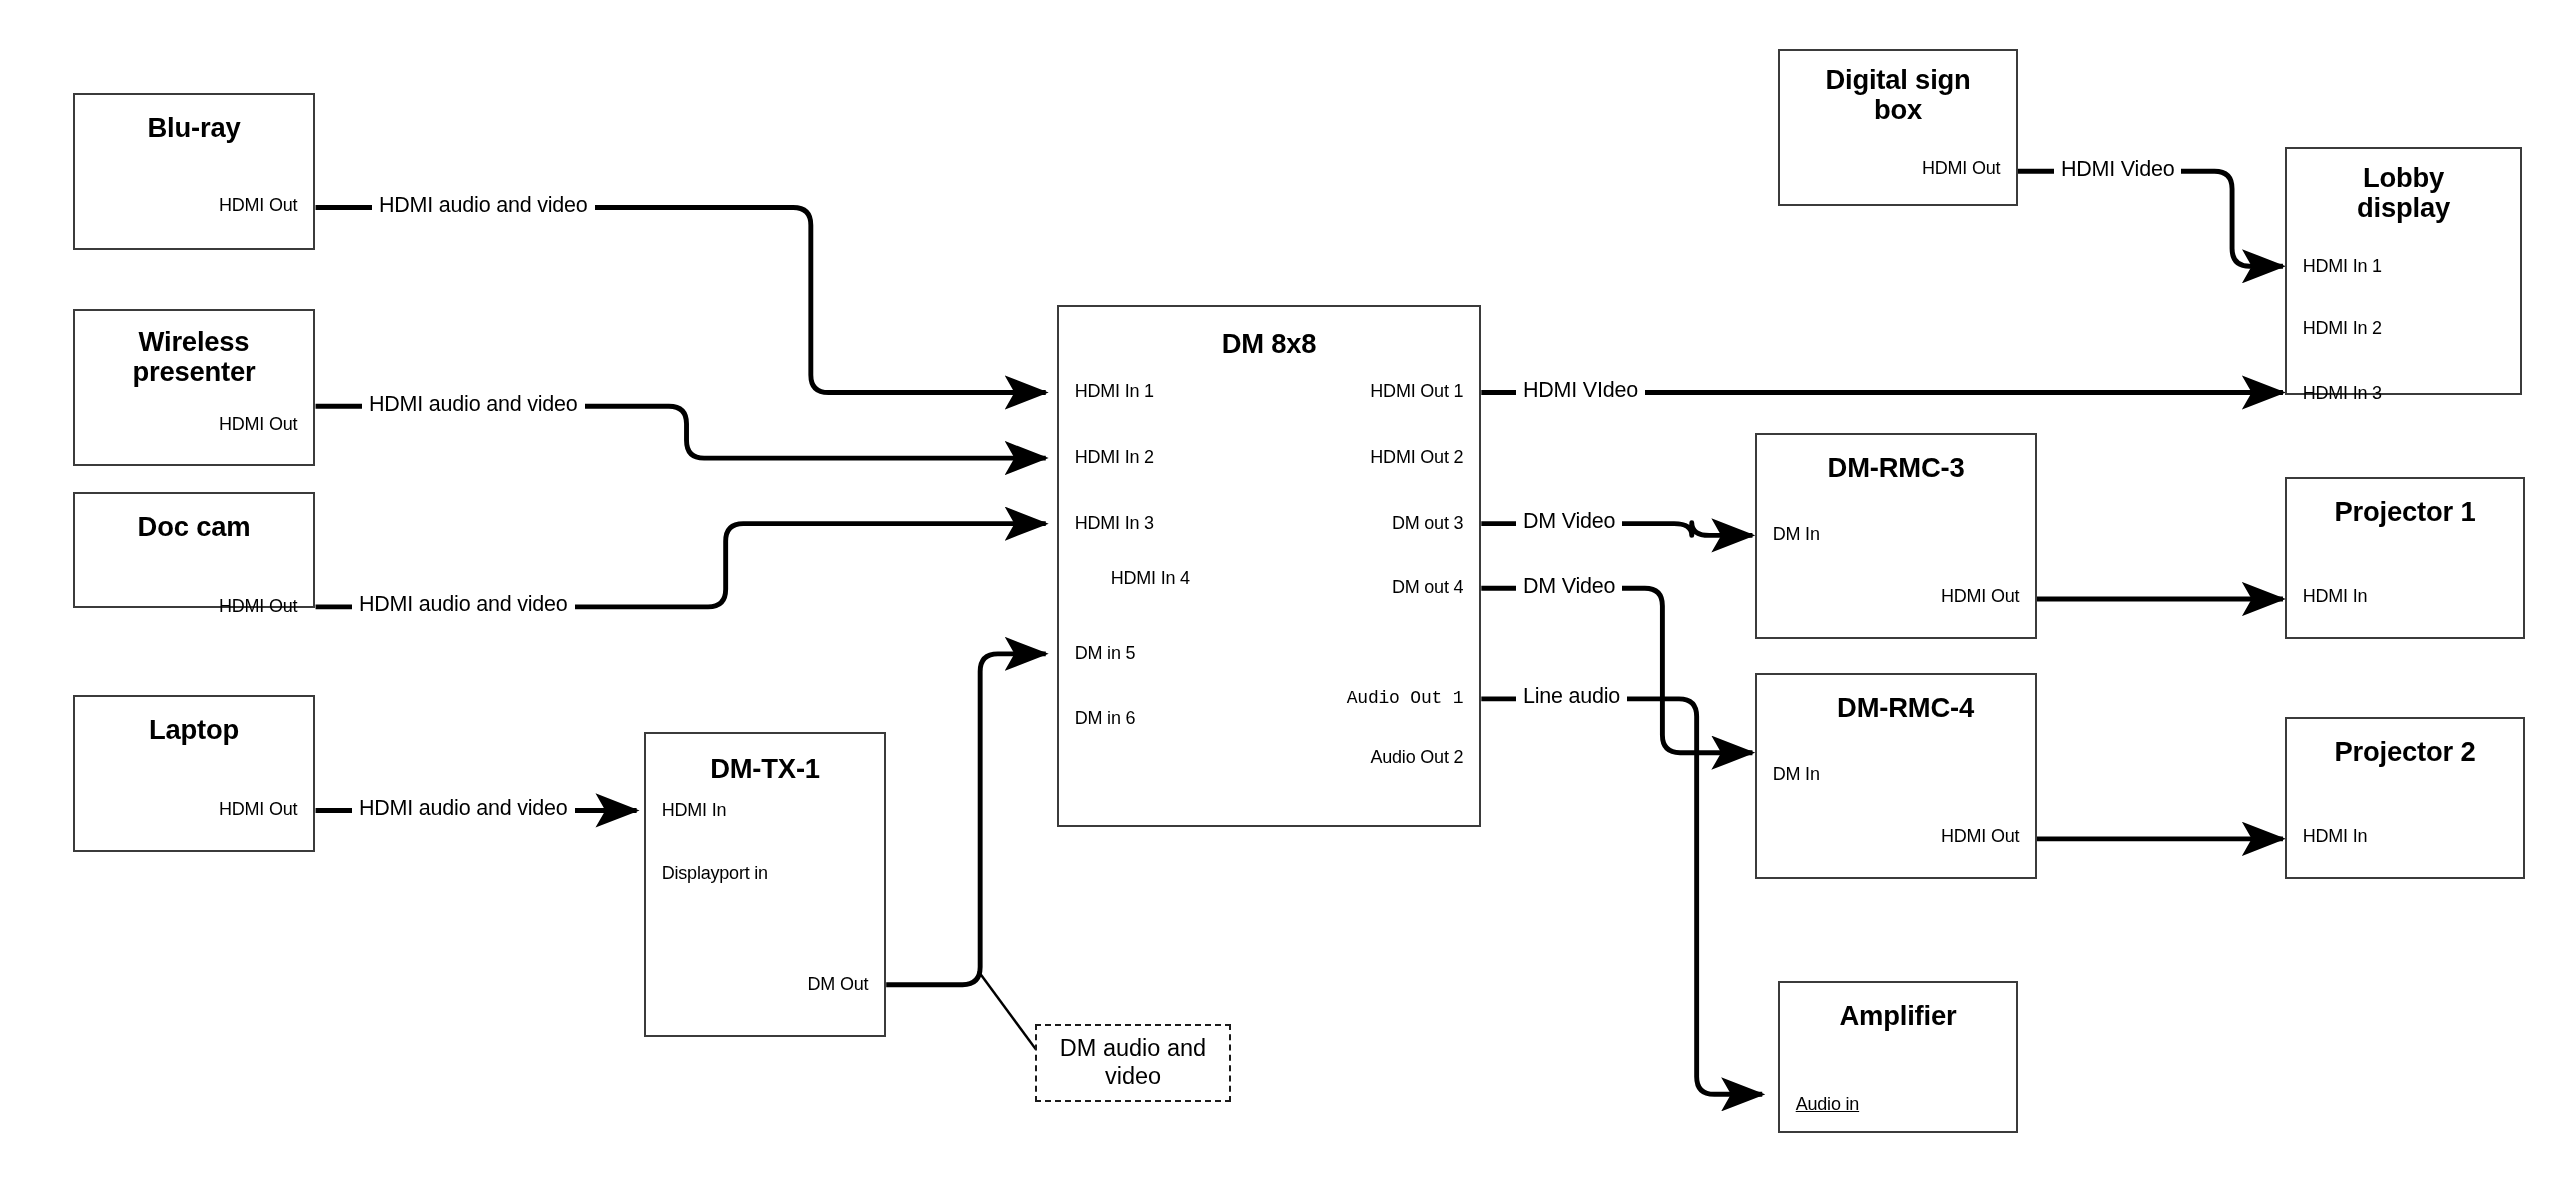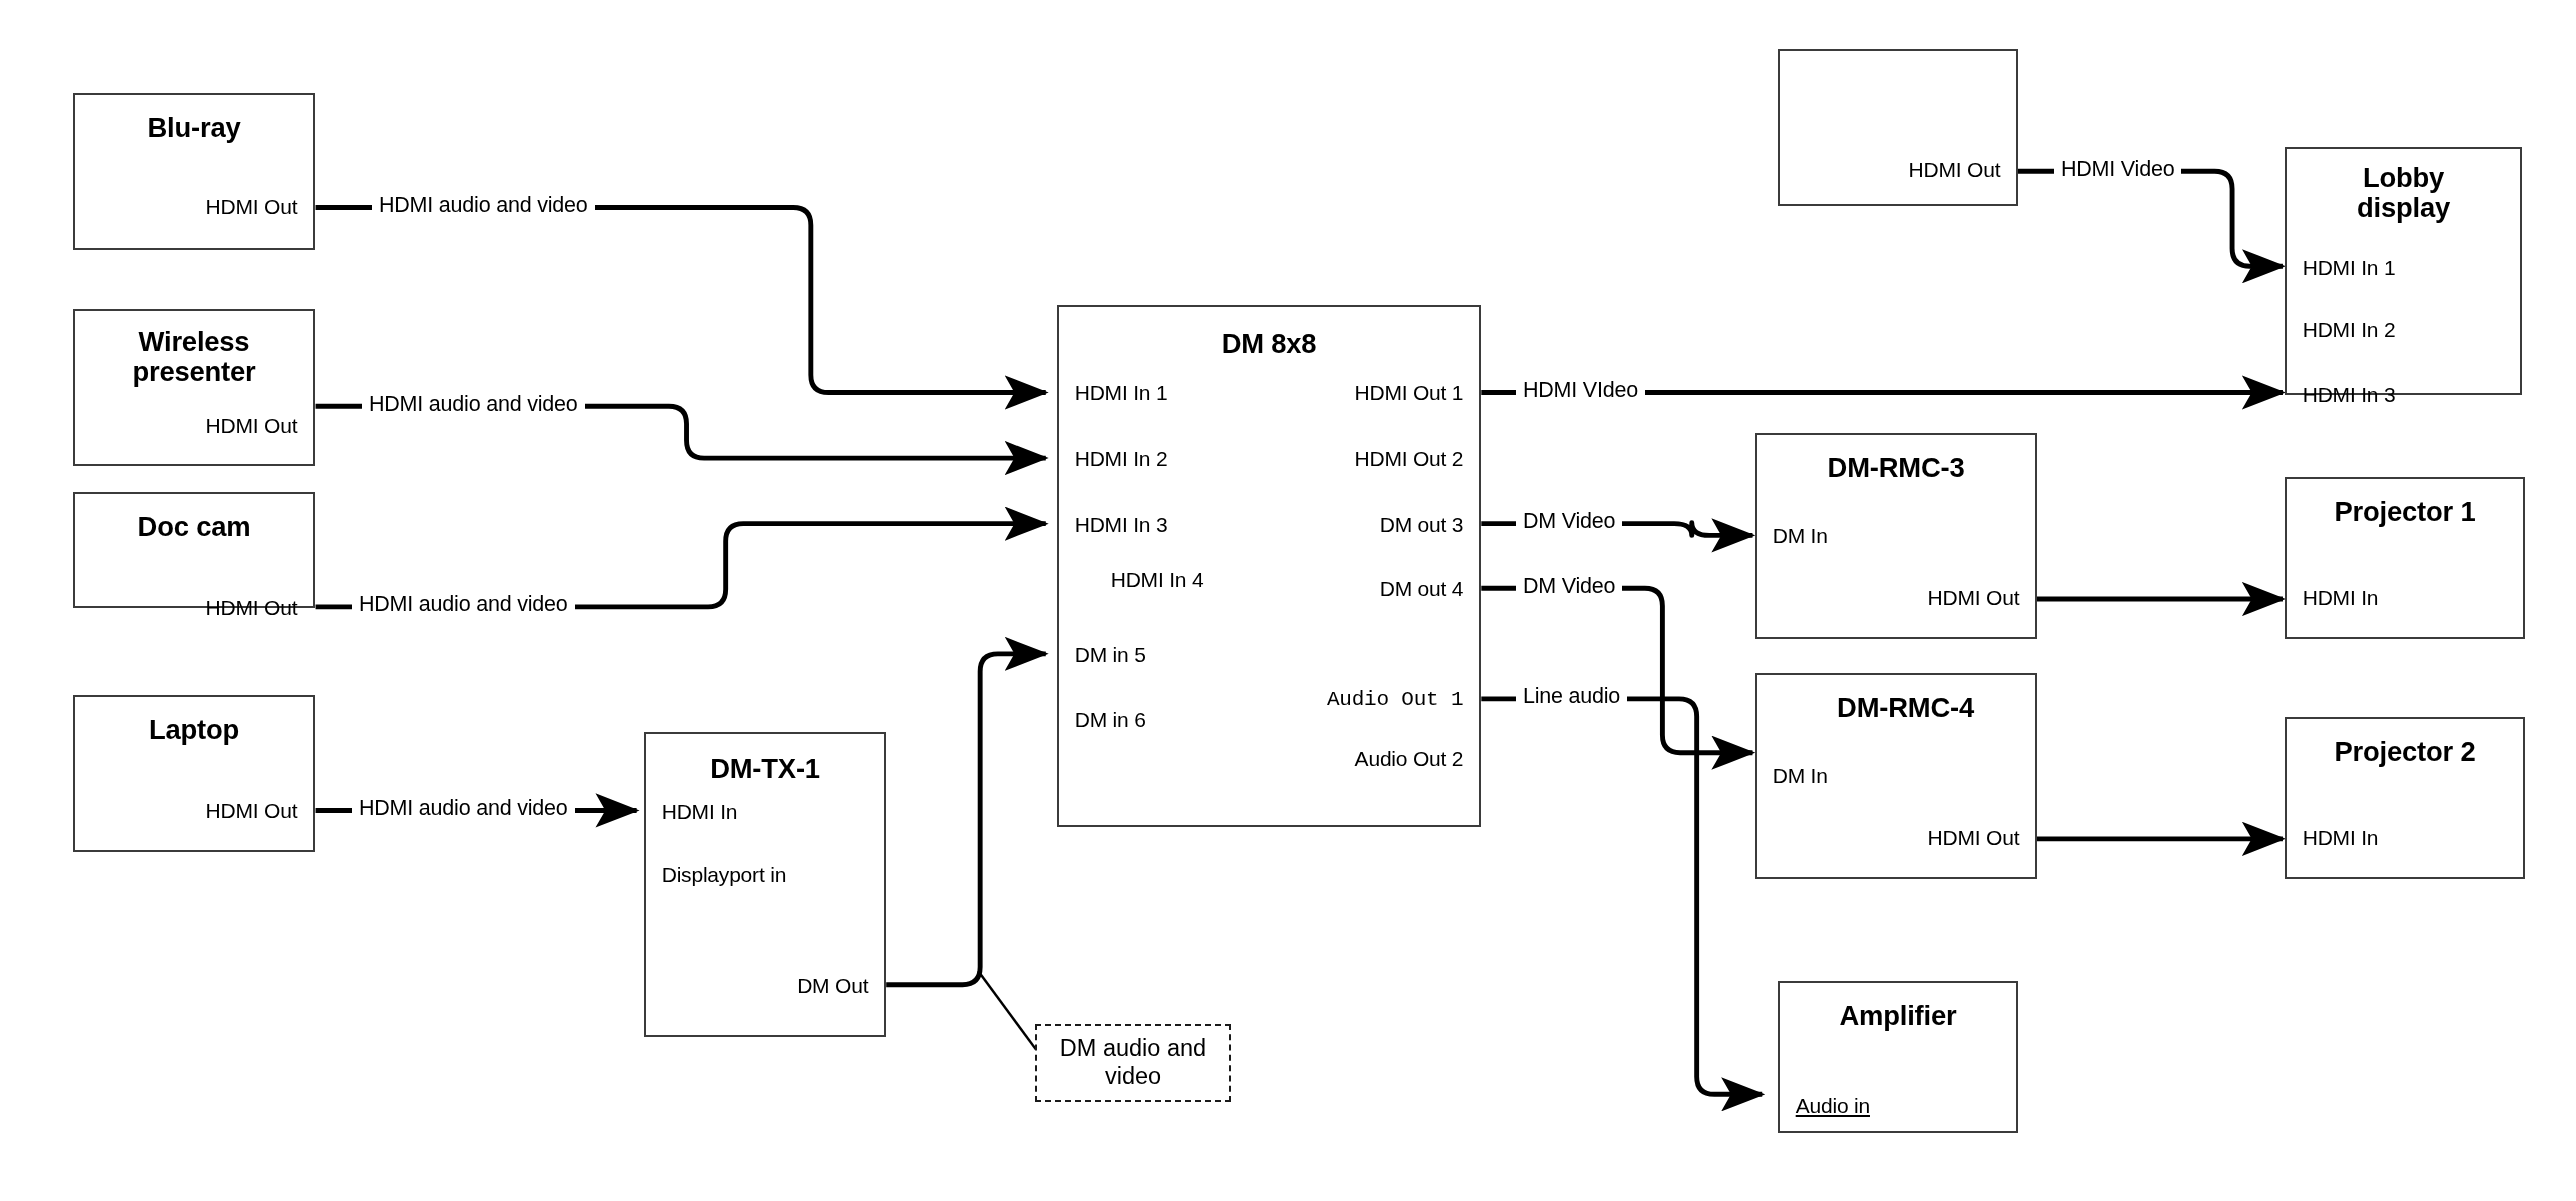--- a/index.html
+++ b/index.html
@@ -21,21 +21,21 @@
   .node-title{
     position:absolute;left:0;right:0;
     text-align:center;
     font-weight:bold;
     font-size:27.4px;
     line-height:1.12;
     letter-spacing:-0.2px;
   }
   .port{
     position:absolute;
-    font-size:21px;
+    font-size:18px;
     line-height:1;
     white-space:nowrap;
     letter-spacing:-0.2px;
   }
   .port.left{left:15.7px;text-align:left;}
   .port.right{right:15.7px;text-align:right;}
 
   .wire-label{
     position:absolute;
     font-size:21.5px;
@@ -143,20 +143,21 @@
 
     <div class="port right" style="top:75px;">HDMI Out 1</div>
     <div class="port right" style="top:141px;">HDMI Out 2</div>
     <div class="port right" style="top:207px;">DM out 3</div>
     <div class="port right" style="top:271px;">DM out 4</div>
     <div class="port right" style="top:382px;font-family:Liberation Mono, monospace;">Audio Out 1</div>
     <div class="port right" style="top:441px;">Audio Out 2</div>
   </div>
 
   <div class="node" style="left:1778px;top:49px;width:240px;height:157px;">
+    <div class="node-title" style="top:13.7px;padding:0 23.5px;">Digital sign box</div>
     <div class="port right" style="top:108px;">HDMI Out</div>
   </div>
 
   <div class="node" style="left:2285px;top:147px;width:237px;height:248px;">
     <div class="node-title" style="top:13.7px;padding:0 27.4px;">Lobby display</div>
     <div class="port left" style="top:108px;">HDMI In 1</div>
     <div class="port left" style="top:170px;">HDMI In 2</div>
     <div class="port left" style="top:235px;">HDMI In 3</div>
   </div>
 

